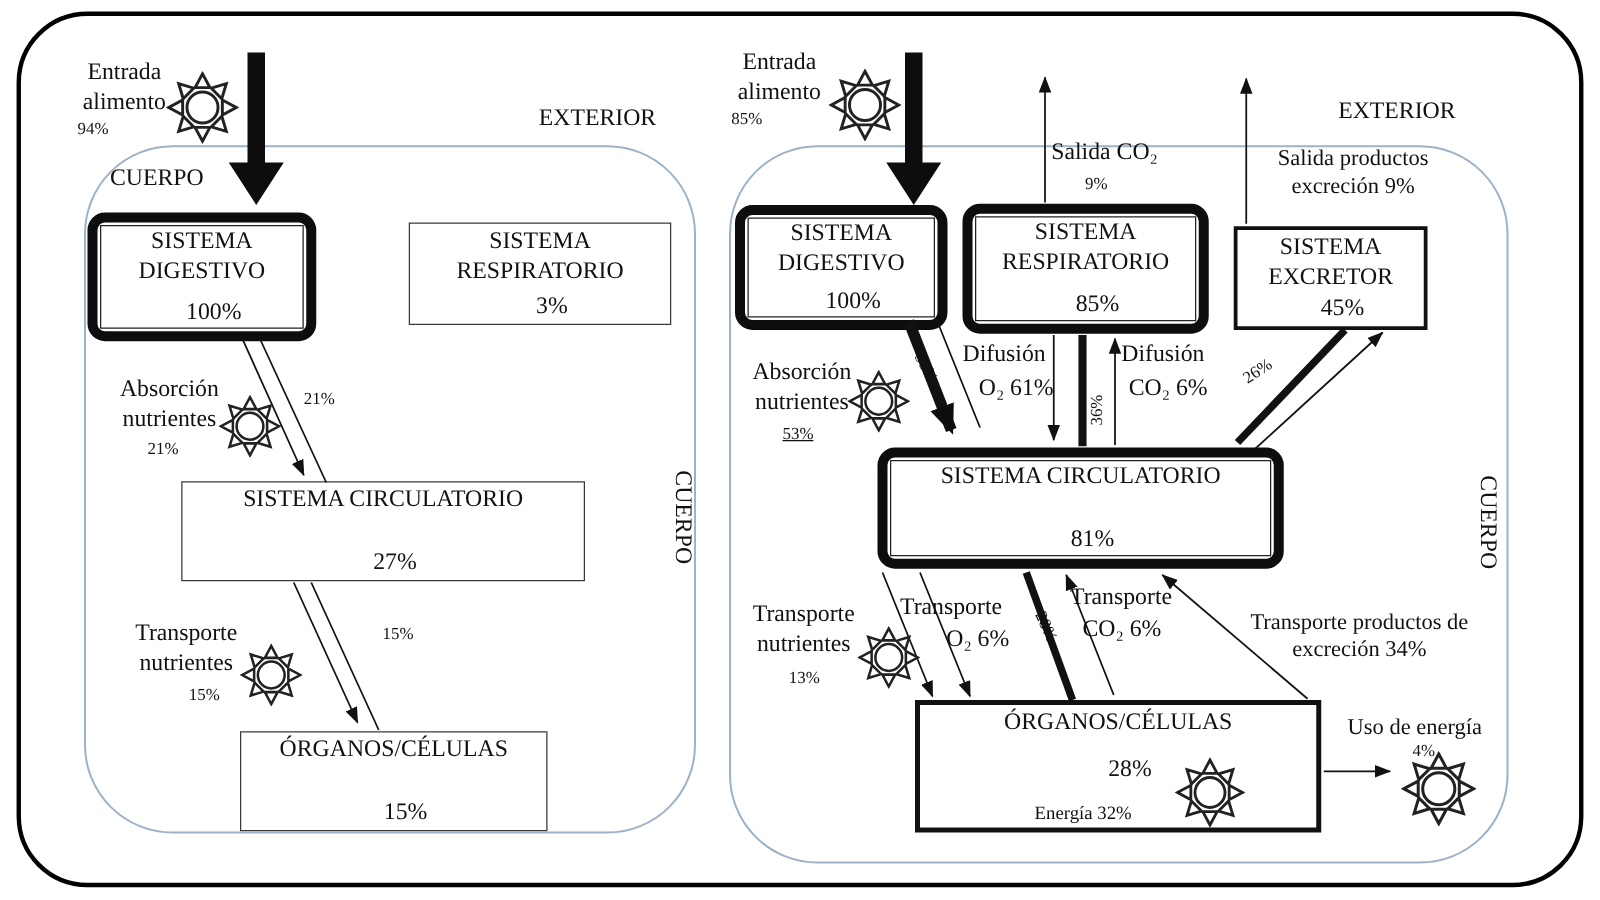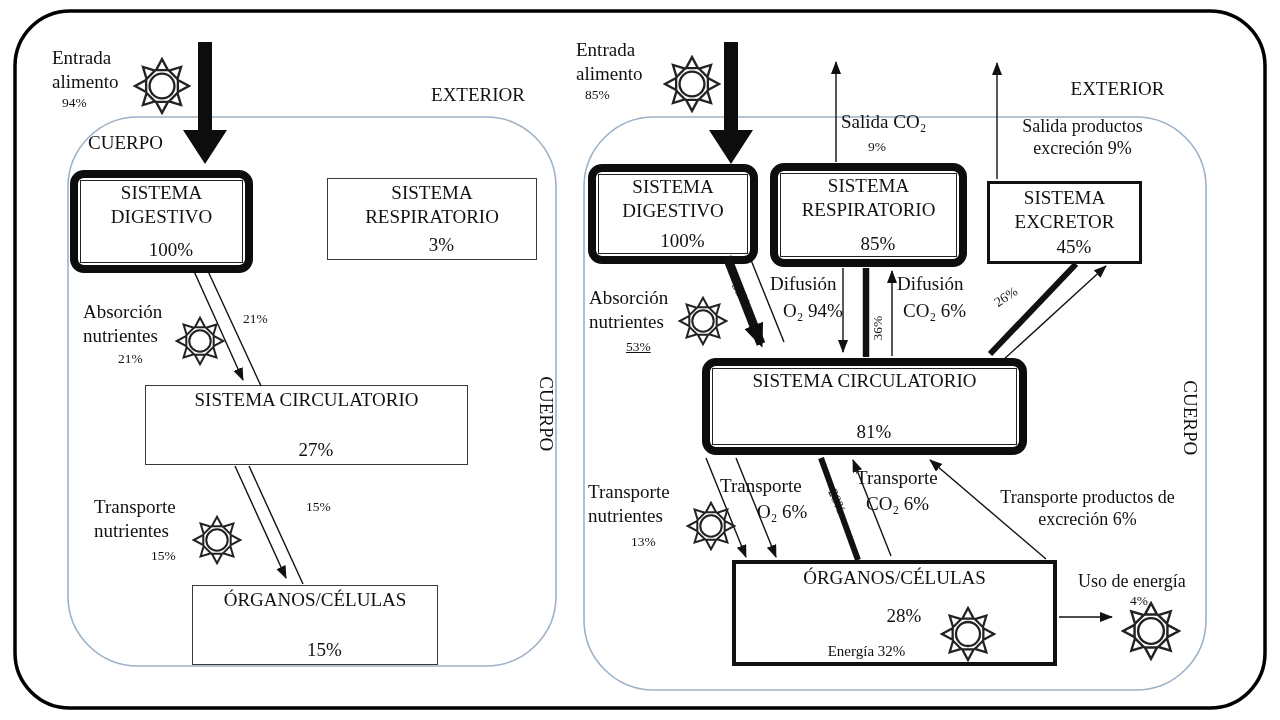--- a/index.html
+++ b/index.html
@@ -1,20 +1,20 @@
 <!DOCTYPE html>
 <html><head>
 <meta charset="utf-8">
 <style>
   html,body { margin:0; padding:0; background:#fff; }
   #stage { position:relative; width:1280px; height:720px; background:#fff; overflow:hidden;
            font-family:"Liberation Serif","DejaVu Serif",serif; color:#111; }
   svg.layer { position:absolute; left:0; top:0; width:1280px; height:720px; }
 
-  .lbl { position:absolute; font-size:19px; line-height:1.24; color:#111; }
+  .lbl { position:absolute; font-size:19px; line-height:1.24; color:#111;text-align:center; }
   .pct { position:absolute; font-size:13.5px; line-height:1.1; color:#111; }
   .ctr { text-align:center; }
   .rot { transform-origin:center center; }
 
   .box { position:absolute; background:#fff; box-sizing:border-box; }
   .thin  { border:1.6px solid #3a3a3a; }
   .med3  { border:3px solid #111; }
   .med4  { border:4px solid #111; }
   .heavy { border:8px solid #0d0d0d; border-radius:14px; }
   .inner { position:absolute; inset:2px; display:flex; flex-direction:column;
@@ -171,30 +171,30 @@
   <div class="lbl ctr" style="left:1055px;top:77px;width:125px;">EXTERIOR</div>
   <div class="lbl" style="left:576px;top:38px;width:95px;">Entrada alimento</div>
   <div class="pct" style="left:585px;top:88px;">85%</div>
   <div class="lbl" style="left:841px;top:110px;">Salida CO₂</div>
   <div class="pct" style="left:868px;top:140px;">9%</div>
   <div class="lbl ctr" style="left:995px;top:115px;width:175px;font-size:18px;">Salida productos excreción 9%</div>
   <div class="lbl" style="left:589px;top:286px;width:105px;">Absorción nutrientes</div>
   <div class="pct" style="left:626px;top:340px;text-decoration:underline;">53%</div>
   <div class="pct rot" style="left:728px;top:287px;transform:rotate(62deg);">58%</div>
   <div class="lbl" style="left:770px;top:272px;">Difusión</div>
-  <div class="lbl" style="left:783px;top:299px;">O₂ 94%</div>
+  <div class="lbl" style="left:783px;top:299px;">O₂ 61%</div>
   <div class="pct rot" style="left:858px;top:313px;width:40px;transform:rotate(-90deg);">36%</div>
   <div class="lbl" style="left:897px;top:272px;">Difusión</div>
   <div class="lbl" style="left:903px;top:299px;">CO₂ 6%</div>
   <div class="pct rot" style="left:994px;top:290px;transform:rotate(-33deg);">26%</div>
   <div class="lbl" style="left:588px;top:480px;width:110px;">Transporte nutrientes</div>
   <div class="pct" style="left:631px;top:535px;">13%</div>
   <div class="lbl" style="left:720px;top:474px;">Transporte</div>
   <div class="lbl" style="left:757px;top:500px;">O₂ 6%</div>
   <div class="pct rot" style="left:824px;top:494px;transform:rotate(66deg);">28%</div>
   <div class="lbl" style="left:856px;top:466px;">Transporte</div>
   <div class="lbl" style="left:866px;top:492px;">CO₂ 6%</div>
-  <div class="lbl ctr" style="left:975px;top:486px;width:225px;font-size:18px;">Transporte productos de excreción 6%</div>
+  <div class="lbl ctr" style="left:975px;top:486px;width:225px;font-size:18px;">Transporte productos de excreción 34%</div>
   <div class="lbl" style="left:1078px;top:570px;font-size:18px;">Uso de energía</div>
   <div class="pct" style="left:1130px;top:594px;">4%</div>
   <div class="lbl ctr rot" style="left:1145px;top:406px;width:90px;transform:rotate(90deg);">CUERPO</div>
 
 </div>
 
 </body></html>

